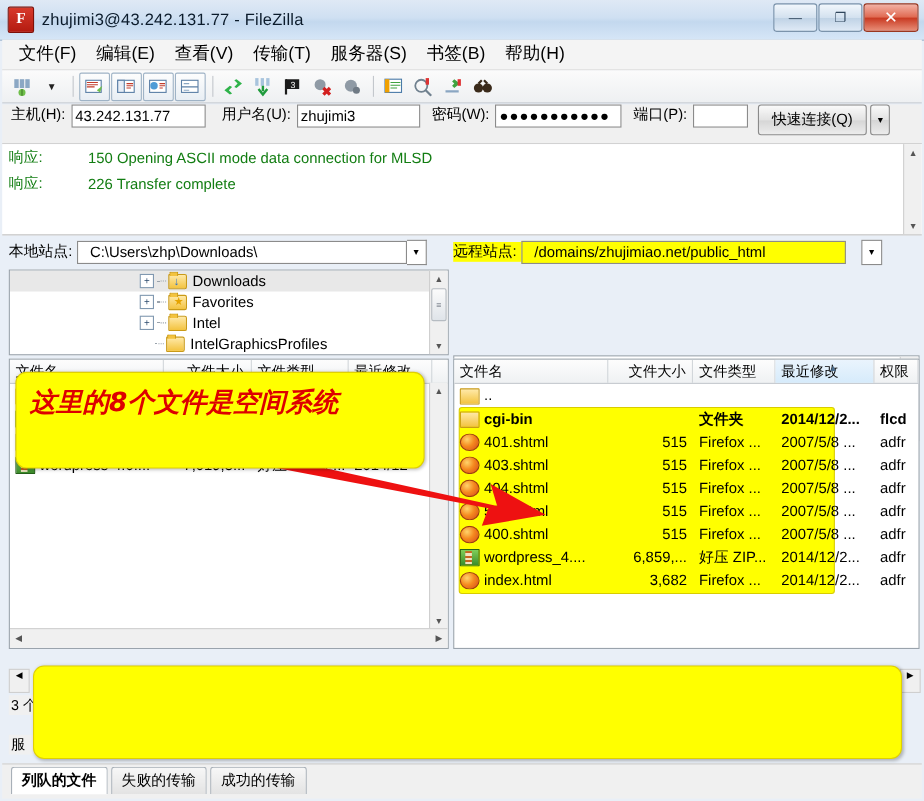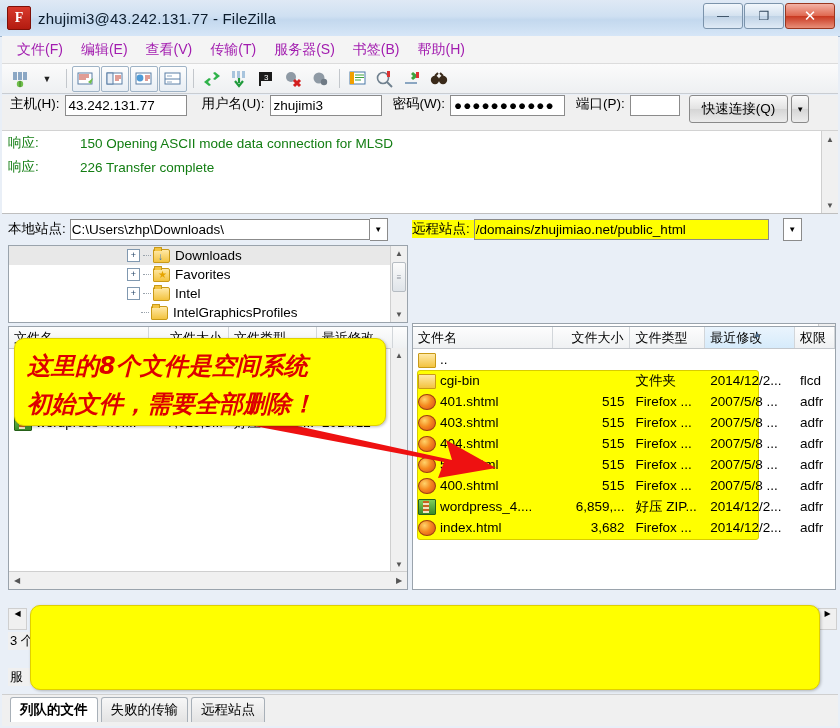--- a/index.html
+++ b/index.html
@@ -40,21 +40,21 @@
     background:linear-gradient(180deg,#f3b2a6,#e06a52 48%,#c93a22 52%,#e88f79);
     border-color:#99361f;color:#fff;font-size:15px;font-weight:bold;
   }
 
   
   .menubar{
     position:absolute;left:2px;top:36px;width:836px;height:28px;
     background:#f4f4f4;border-bottom:1px solid #dcdcdc;
     display:flex;align-items:center;padding-left:6px;box-sizing:border-box;
   }
-  .menu-item{padding:3px 9px;font-size:14px;color:#a21caf;cursor:default;}
+  .menu-item{padding:3px 9px;font-size:16px;color:#000000;cursor:default;}
 
   
   .toolbar{
     position:absolute;left:2px;top:64px;width:836px;height:30px;
     background:linear-gradient(180deg,#fbfbfb,#eef0f2);
     border-bottom:1px solid #c9cdd2;
     display:flex;align-items:center;padding-left:5px;box-sizing:border-box;
   }
   .tbtn{width:26px;height:24px;display:flex;align-items:center;justify-content:center;margin-right:1px;}
   .tbtn.framed{border:1px solid #9fb3c6;background:linear-gradient(180deg,#fdfdfd,#e8eef4);border-radius:2px;}
@@ -97,21 +97,21 @@
   .logscroll{
     position:absolute;right:0;top:0;width:16px;height:82px;background:#f0f0f0;border-left:1px solid #cfcfcf;
   }
   .logscroll .arrow{height:16px;display:flex;align-items:center;justify-content:center;font-size:8px;color:#555;}
 
   
   .sitebar{position:absolute;top:216px;height:26px;display:flex;align-items:center;}
   .sitebar .lbl{font-size:13.5px;white-space:nowrap;padding-right:4px;}
   .sitebar .fld{
     height:21px;border:1px solid #8b8b8b;background:#fff;font-size:13.5px;
-    display:flex;align-items:center;padding-left:1px;box-sizing:border-box;overflow:hidden;white-space:nowrap;
+    display:flex;align-items:center;padding-left:11px;box-sizing:border-box;overflow:hidden;white-space:nowrap;
   }
   .sitebar .dd{width:17px;height:21px;border:1px solid #8b8b8b;border-left:none;background:#fff;
     display:flex;align-items:center;justify-content:center;font-size:8px;}
   .hl-yellow{background:#ffff00 !important;}
 
   
   .panel{position:absolute;background:#fff;border:1px solid #9aa3ac;box-sizing:border-box;overflow:hidden;}
   .treepane{background:#fff;overflow:hidden;position:relative;}
   .trow{display:flex;align-items:center;height:19px;padding-left:4px;font-size:13.5px;white-space:nowrap;}
   .trow.sel{background:#e8e8e8;}
@@ -496,21 +496,21 @@
         <div class="c" style="width:140px;">
           <span class="ficon ico-folder"></span>
           <span>..</span>
         </div>
         <div class="c num" style="width:78px;"></div>
         <div class="c" style="width:75px;"></div>
         <div class="c" style="width:90px;"></div>
         <div class="c" style="width:40px;"></div>
       </div>
 
-      <div class="frow" style="position:relative;">
+      <div class="frow" style="position:relative;font-weight:bold;">
         <div class="c" style="width:140px;">
           <span class="ficon ico-folder"></span>
           <span>cgi-bin</span>
         </div>
         <div class="c num" style="width:78px;"></div>
         <div class="c" style="width:75px;">文件夹</div>
         <div class="c" style="width:90px;">2014/12/2...</div>
         <div class="c" style="width:40px;">flcd</div>
       </div>
 
@@ -595,28 +595,27 @@
 
   <div class="statusline" style="left:8px;top:632px;width:30px;height:18px;padding-left:2px;">3 个</div>
   <div class="statusline" style="left:8px;top:668px;width:26px;height:18px;padding-left:2px;">服</div>
 
   <div class="statusline" style="left:8px;top:608px;width:17px;height:20px;text-align:center;font-size:8px;border:1px solid #cfcfcf;">◀</div>
   <div class="statusline" style="left:818px;top:608px;width:17px;height:20px;text-align:center;font-size:8px;border:1px solid #cfcfcf;">▶</div>
 
   <div class="tabbar">
     <div class="tab active">列队的文件</div>
     <div class="tab">失败的传输</div>
-    <div class="tab">远程站点</div>
+    <div class="tab">成功的传输</div>
   </div>
 
   <svg class="arrow-svg" style="left:200px;top:400px;width:300px;height:90px;" viewBox="0 0 300 90">
     <path d="M6 6 L252 60 L246 40 L296 68 L238 78 L244 62 L2 16 Z" fill="#ee1111"></path>
   </svg>
 
   <div class="anno" style="left:14px;top:338px;width:372px;height:88px;padding:8px 12px;font-size:24px;line-height:38px;">
     <div class="ln">这里的8个文件是空间系统</div>
-    <div class="ln">初始文件，需要全部删除！</div>
   </div>
 
   <div class="anno" style="left:30px;top:605px;width:790px;height:85px;padding:6px 14px;font-size:22px;line-height:37px;">
   </div>
 
 </div>
 
 </body></html>

